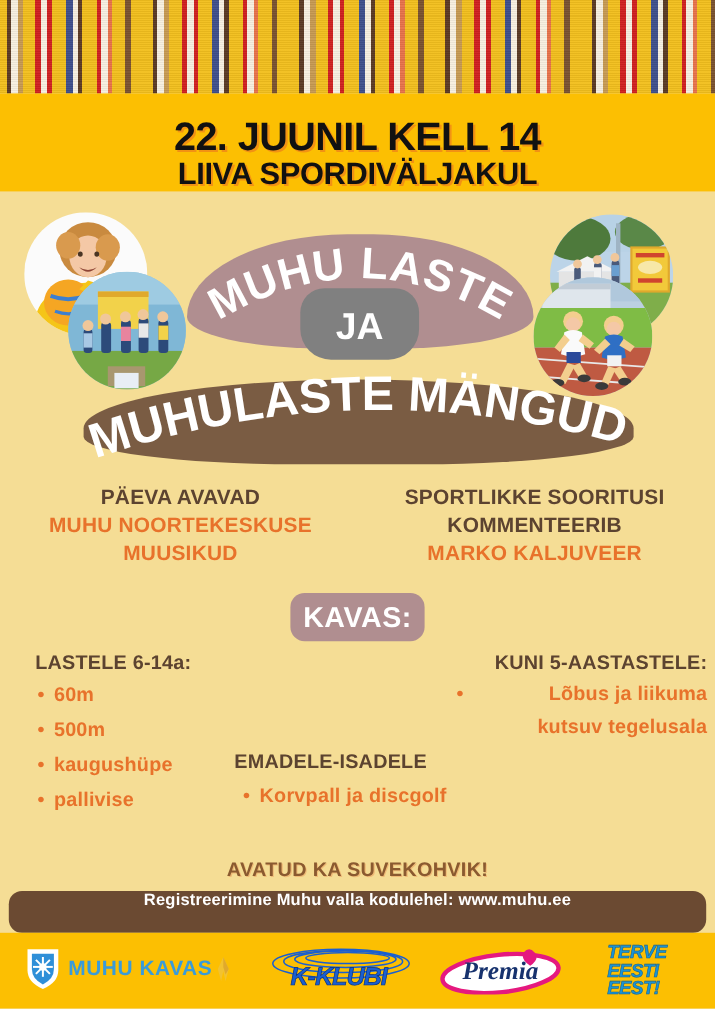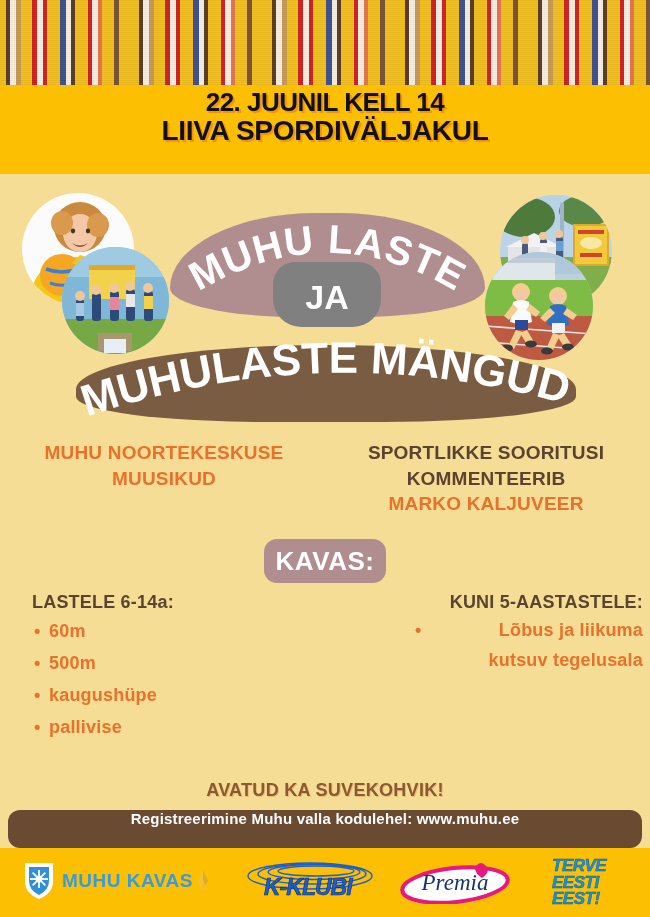--- a/index.html
+++ b/index.html
@@ -51,25 +51,25 @@
 
   
   .header-band {
     position:absolute;
     top:85px; left:0;
     width:650px; height:89px;
     background:#fcbf02;
     text-align:center;
   }
   .header-line1 {
-    font-size:26px;
+    font-size:36px;
     font-weight:bold;
     letter-spacing:-0.5px;
     color:#111;
-    padding-top:4px;
+    padding-top:20px;
     line-height:1.05;
     text-shadow:2px 2px 0 rgba(230,90,40,0.45);
   }
   .header-line2 {
     font-size:28px;
     font-weight:bold;
     letter-spacing:-0.3px;
     color:#111;
     line-height:1.1;
     text-shadow:2px 2px 0 rgba(230,90,40,0.45);
@@ -262,21 +262,21 @@
     -webkit-text-stroke:0.6px #0a2f7a;
   }
 
   .sp-premia { left:400px; top:14px; width:110px; height:42px; }
   .premia-text {
     position:absolute;
     left:0; top:0; width:110px; height:42px;
     display:flex; align-items:center; justify-content:center;
     color:#17326e;
     font-size:23px;
-    font-weight:normal;
+    font-weight:bold;
     font-style:italic;
     font-family:"Liberation Serif", serif;
   }
 
   .sp-terve { left:552px; top:10px; }
   .terve-line {
     color:#1b93d4;
     font-size:17px;
     font-weight:bold;
     font-style:italic;
@@ -441,40 +441,45 @@
           <path id="arcBot" d="M22,68 Q250,-6 478,56" fill="none"></path>
         </defs>
       <text font-size="44" letter-spacing="0">
         <textPath href="#arcBot" startOffset="50%" text-anchor="middle">MUHULASTE MÄNGUD</textPath>
       </text>
     </svg>
   </div>
 
   <div class="credits">
     <div class="credit-col credit-left">
+      <div class="credit-head">PÄEVA AVAVAD</div>
       <div class="credit-name">MUHU NOORTEKESKUSE</div>
       <div class="credit-name">MUUSIKUD</div>
     </div>
     <div class="credit-col credit-right">
       <div class="credit-head">SPORTLIKKE SOORITUSI</div>
       <div class="credit-head">KOMMENTEERIB</div>
       <div class="credit-name">MARKO KALJUVEER</div>
     </div>
   </div>
 
   <div class="kavas">KAVAS:</div>
 
   <div class="list-kids">
     <div class="prog-head">LASTELE  6-14a:</div>
     <div class="prog-item">60m</div>
     <div class="prog-item">500m</div>
     <div class="prog-item">kaugushüpe</div>
     <div class="prog-item">pallivise</div>
   </div>
 
+  <div class="list-parents">
+    <div class="prog-head">EMADELE-ISADELE</div>
+    <div class="prog-item">Korvpall ja discgolf</div>
+  </div>
 
   <div class="list-toddler">
     <div class="prog-head">KUNI 5-AASTASTELE:</div>
     <div class="prog-item">Lõbus ja liikuma</div>
     <div class="prog-item nobullet">kutsuv tegelusala</div>
   </div>
 
   <div class="cafe-line">AVATUD KA SUVEKOHVIK!</div>
 
   <div class="reg-banner">

